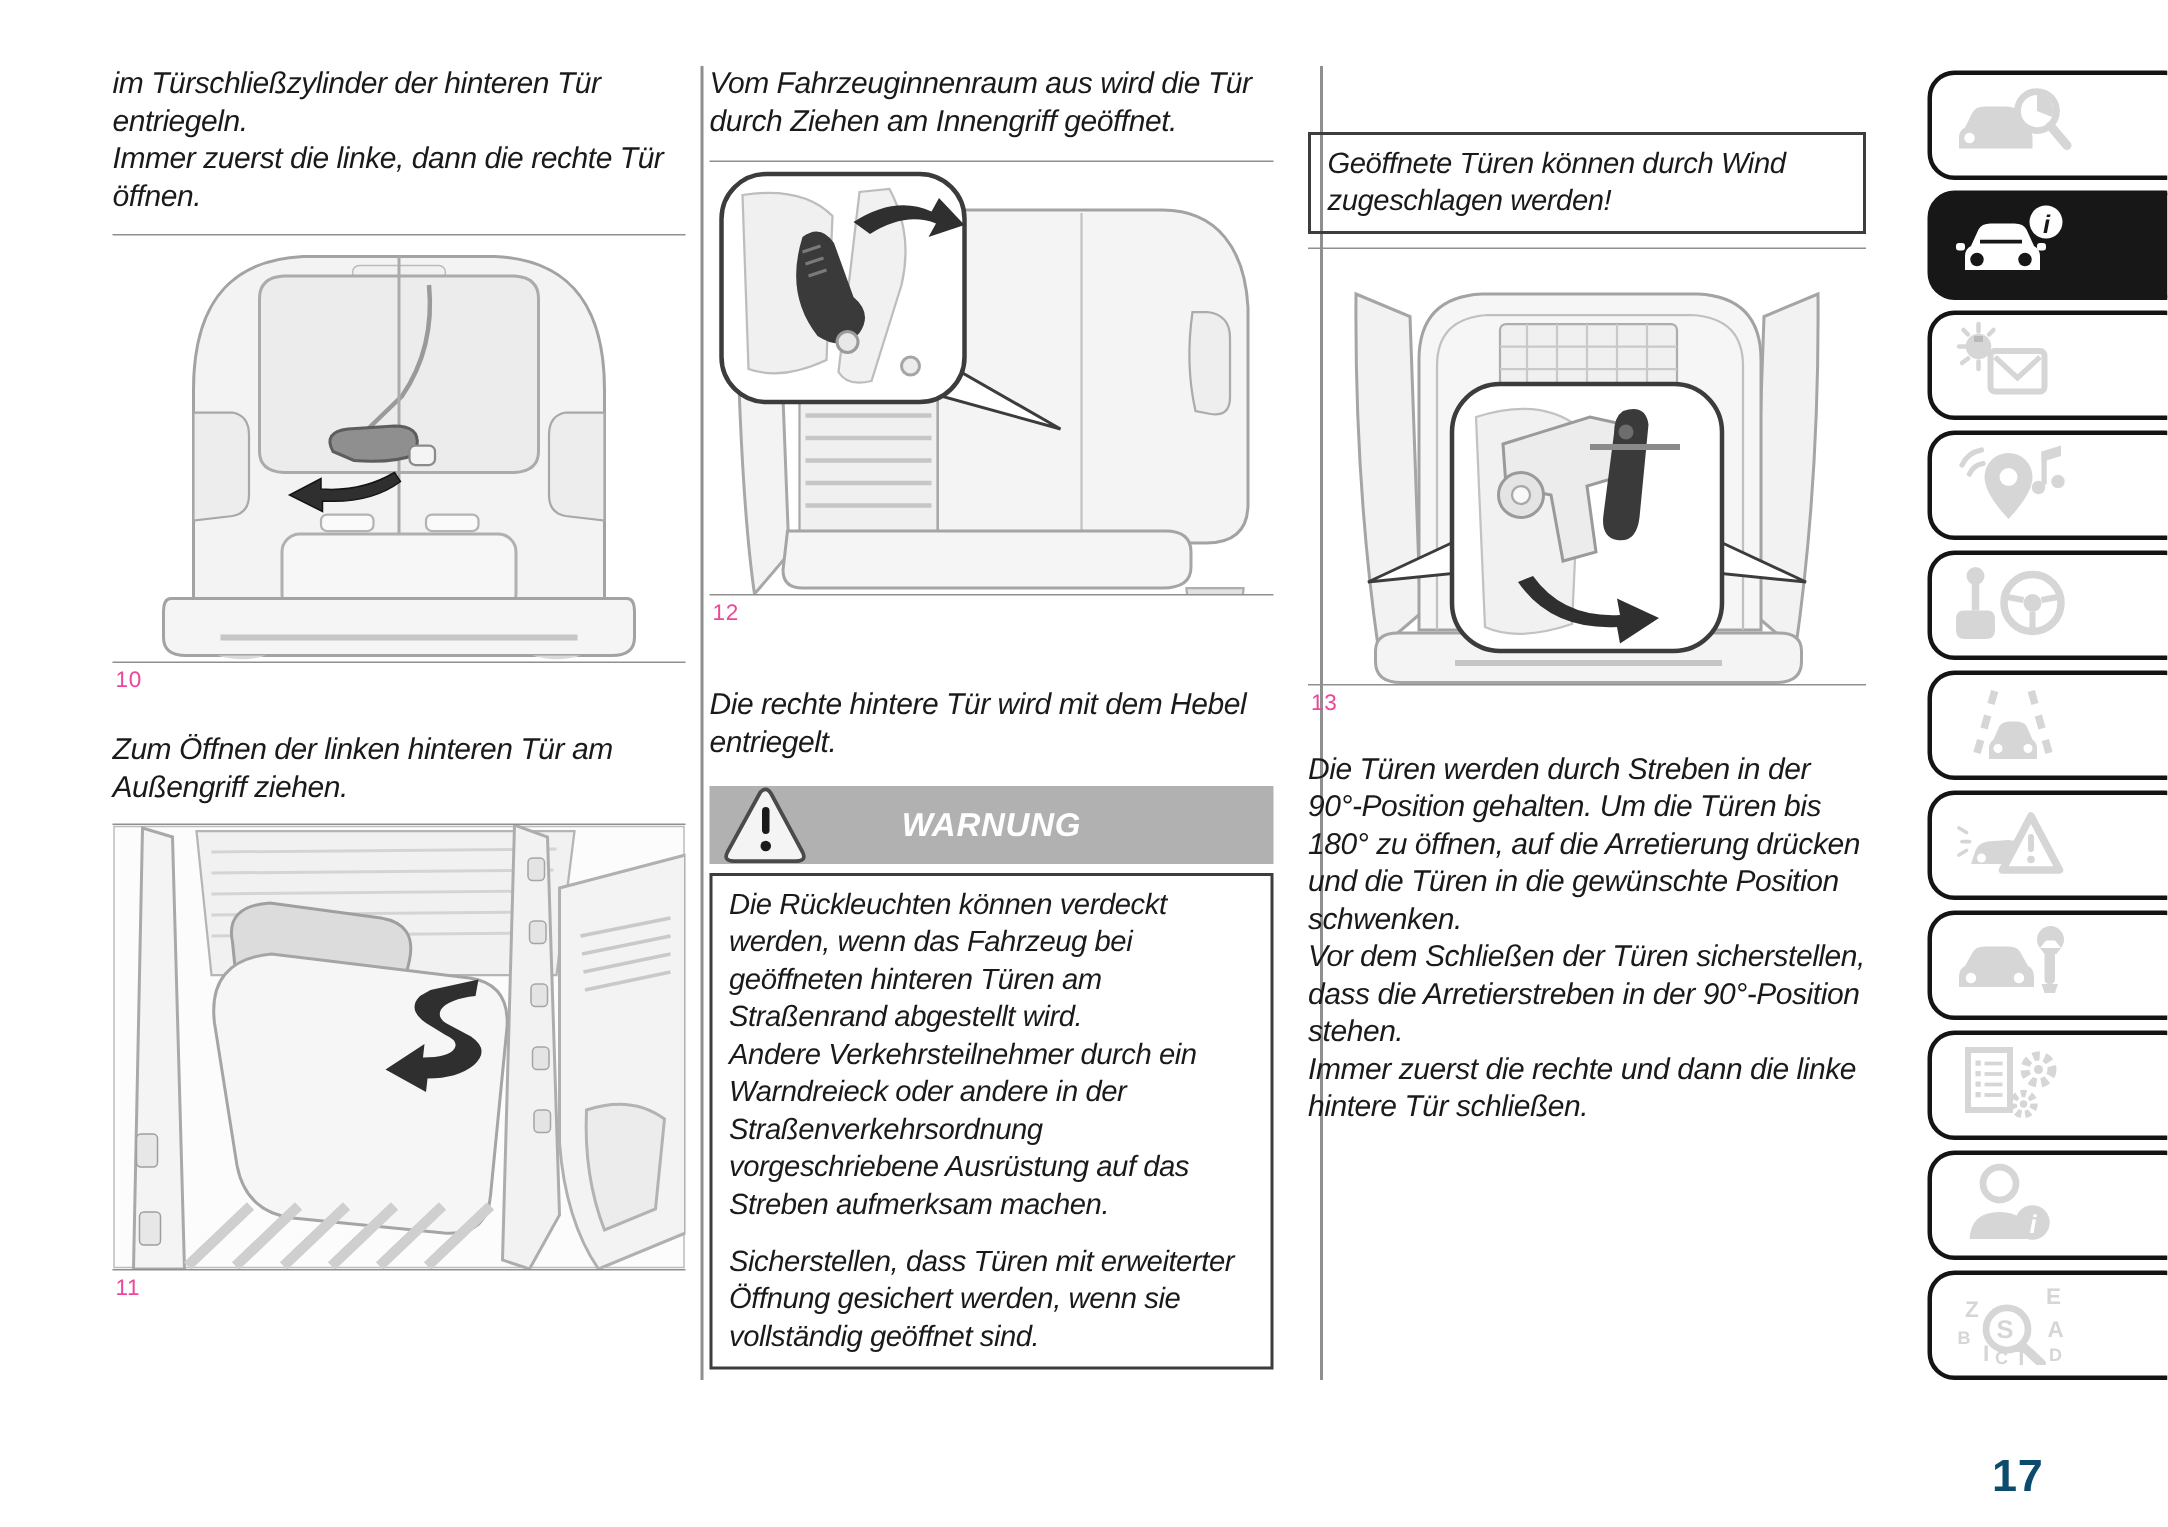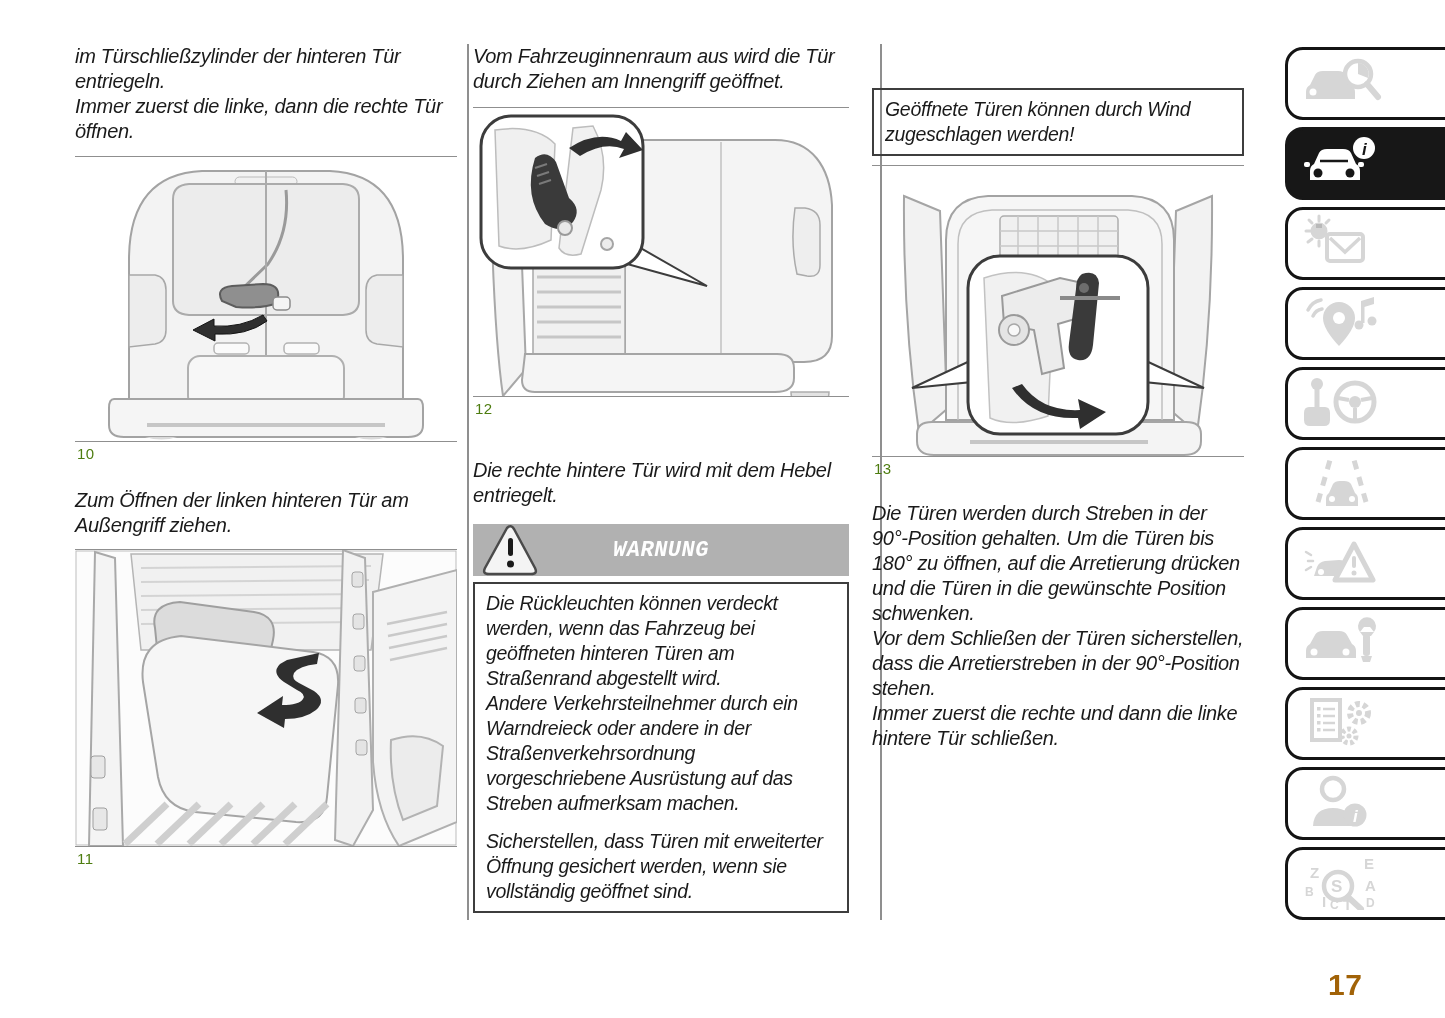--- a/index.html
+++ b/index.html
@@ -6,50 +6,50 @@
   body{font-family:"Liberation Sans",sans-serif;color:#1a1a1a;}
   .page{position:relative;width:1445px;height:1018px;background:#fff;overflow:hidden;}
 
   .col{position:absolute;}
   .col1{left:75px;top:44px;width:382px;}
   .col2{left:473px;top:44px;width:376px;}
   .col3{left:872px;top:44px;width:372px;margin-top:44px;}
 
   p.body{font-size:20px;line-height:25px;margin:0;letter-spacing:-0.3px;font-style:italic;}
   .rule{border:none;border-top:1.5px solid #8f8f8f;margin:0;}
-  .figcap{font-size:15px;color:#4d7c0f;margin:3px 0 0 2px;letter-spacing:0.5px;}
+  .figcap{font-size:15px;color:#ec4899;margin:3px 0 0 2px;letter-spacing:0.5px;}
 
   .vdiv{position:absolute;top:44px;height:876px;width:1.5px;background:#8f8f8f;}
   .vdiv-1{left:467px;}
   .vdiv-2{left:880px;}
 
   .figure{display:block;}
 
   
   .notebox{border:2px solid #3d3d3d;padding:7px 11px;font-style:italic;
            font-size:19.5px;line-height:25px;letter-spacing:-0.3px;}
   .notebox p{margin:0;}
   .notebox p.gap{margin-top:13px;}
 
   
   .warnbar{margin-top:16px;height:52px;background:#b1b1b1;position:relative;
-           display:flex;align-items:center;justify-content:center;font-family:Liberation Mono, monospace;}
+           display:flex;align-items:center;justify-content:center;}
   .warnbar .warn-tri{position:absolute;left:6px;top:0px;}
   .warnbar .warn-title{color:#ffffff;font-weight:bold;font-style:italic;
            font-size:22px;letter-spacing:0.5px;}
 
   
   .tab{position:absolute;left:1285px;width:176px;height:73px;background:#ffffff;
        border:3px solid #141414;border-radius:18px;box-sizing:border-box;
        display:flex;align-items:center;padding:0;cursor:pointer;}
   .tab .ic{margin-left:14px;}
   .tab.active{background:#171717;border-color:#171717;}
 
   .pagenum{position:absolute;left:1328px;top:968px;font-size:30px;font-weight:800;
-           color:#a16207;letter-spacing:0.5px;}
+           color:#0c4a6e;letter-spacing:0.5px;}
 
   svg text{font-family:"Liberation Sans",sans-serif;}
 </style>
 </head>
 <body>
 
 <div class="page">
 
   <div class="vdiv vdiv-1"></div>
   <div class="vdiv vdiv-2"></div>

